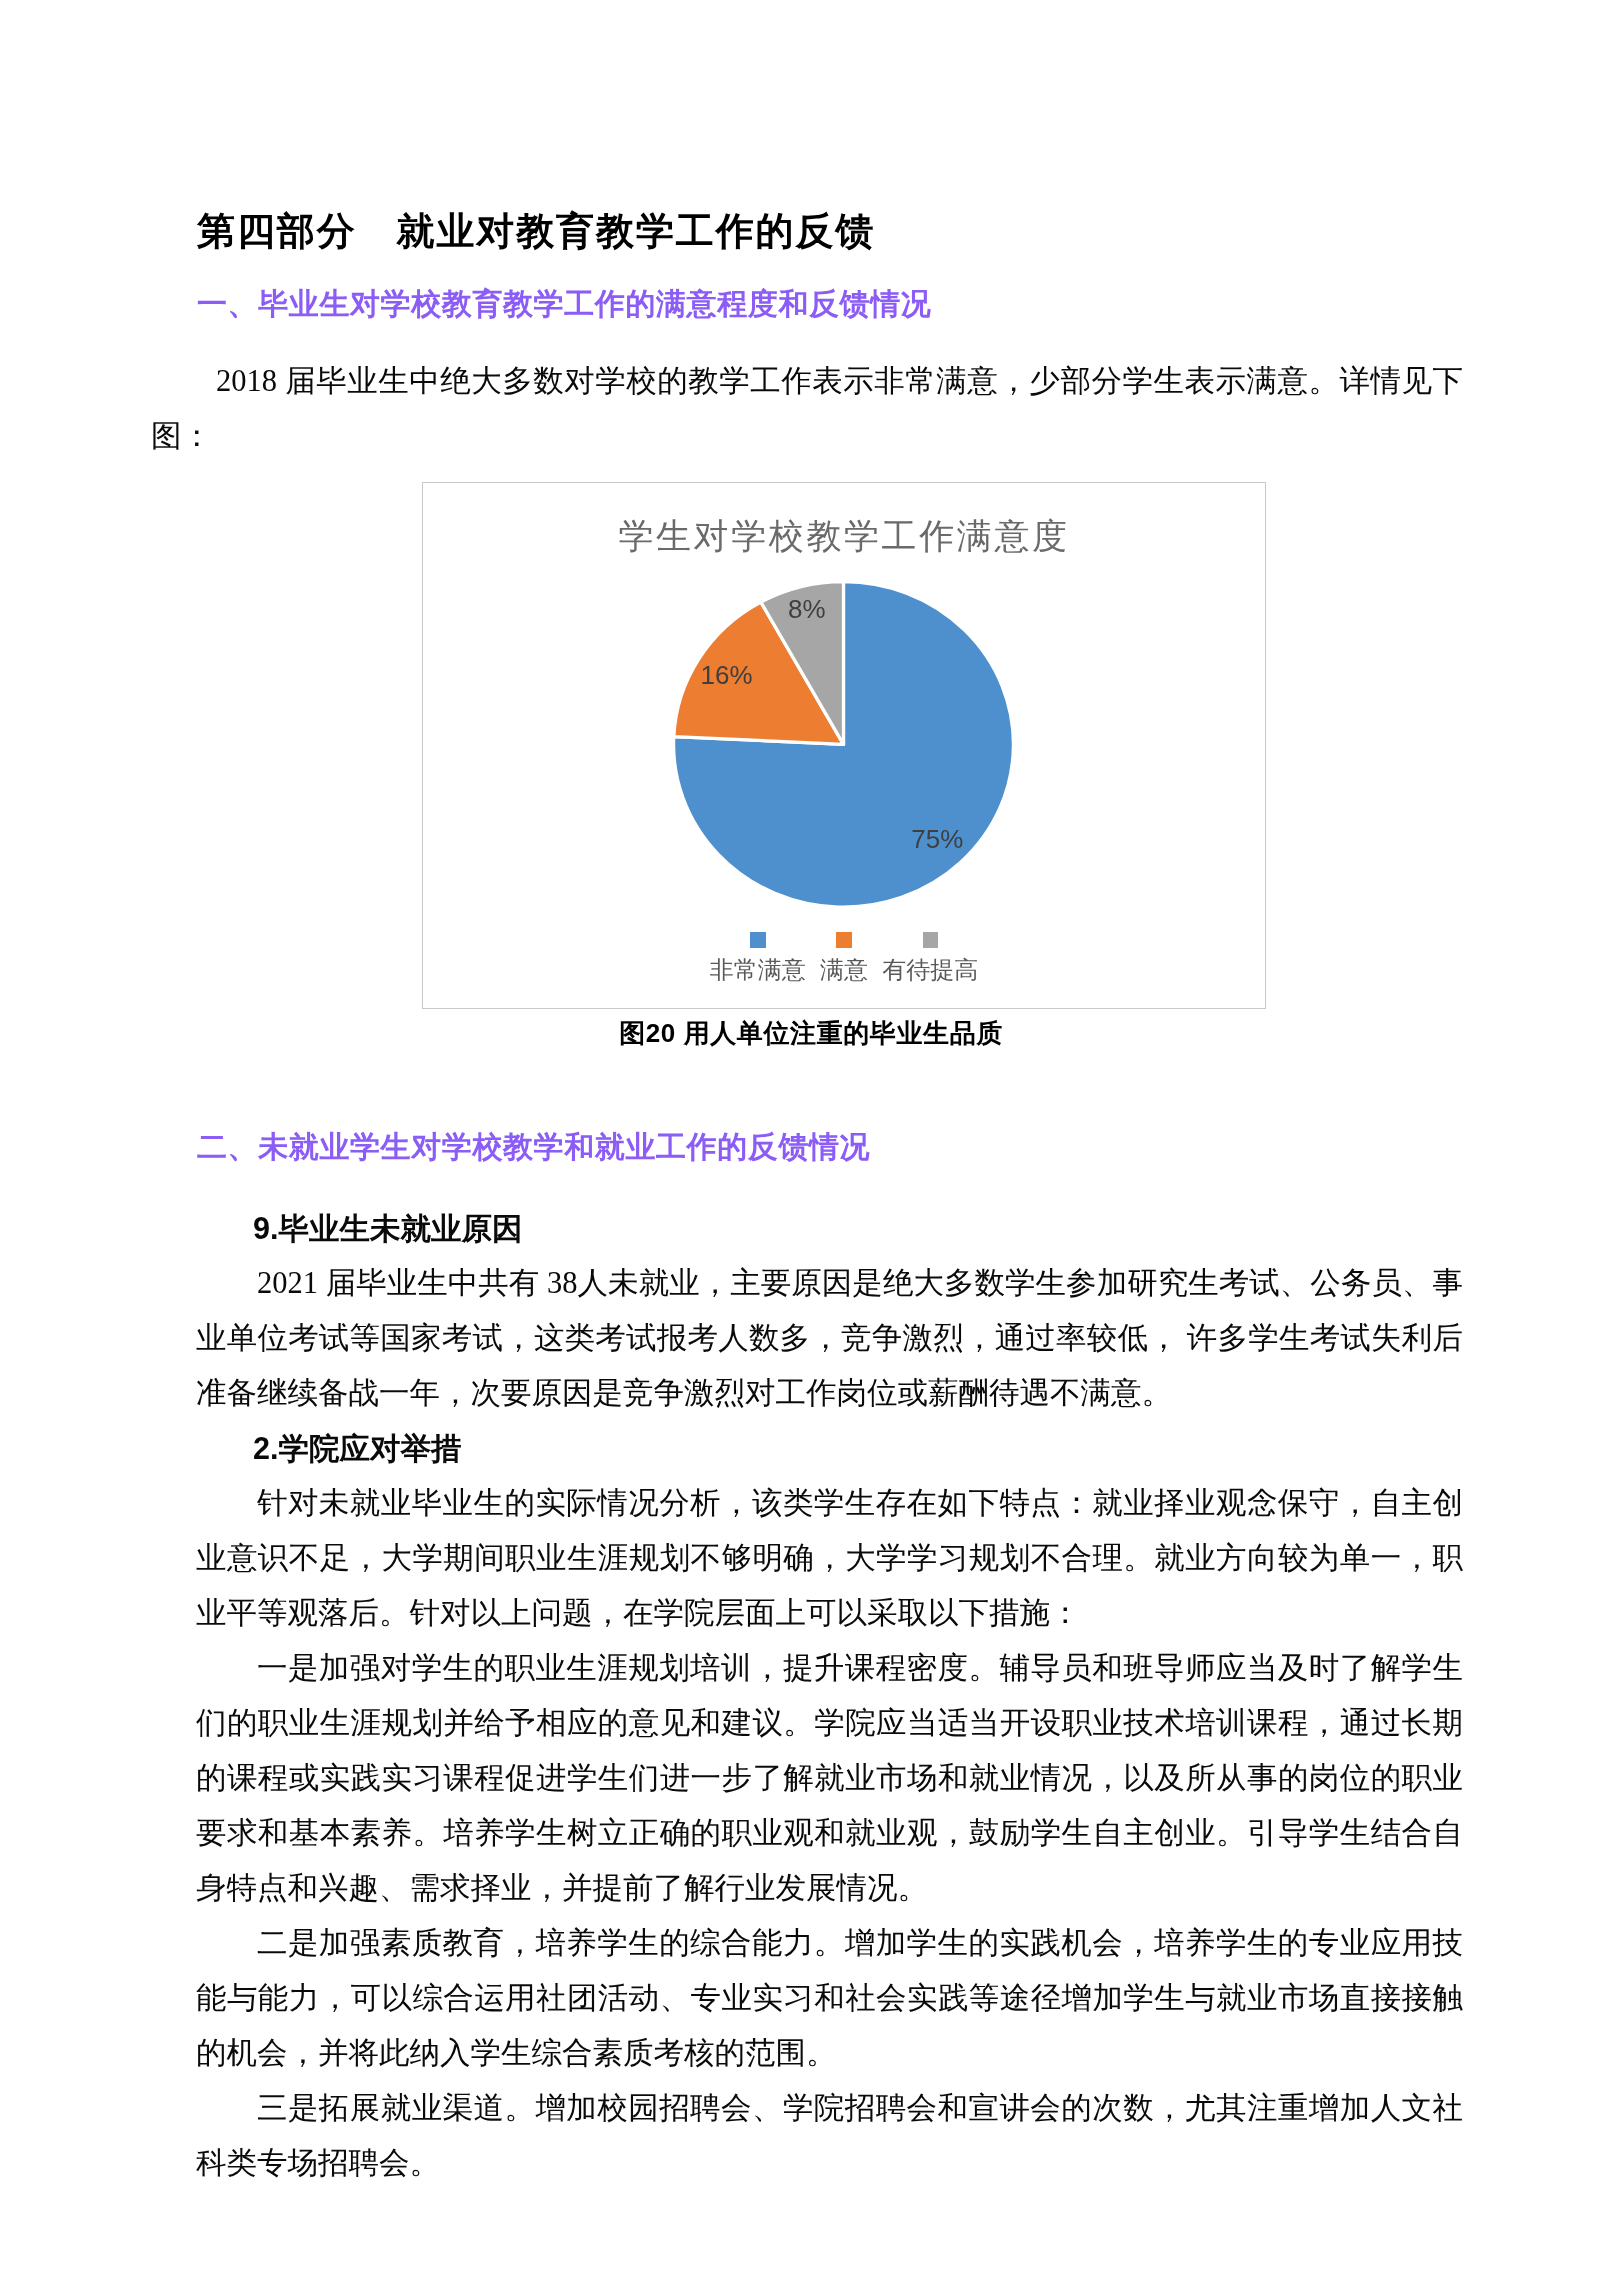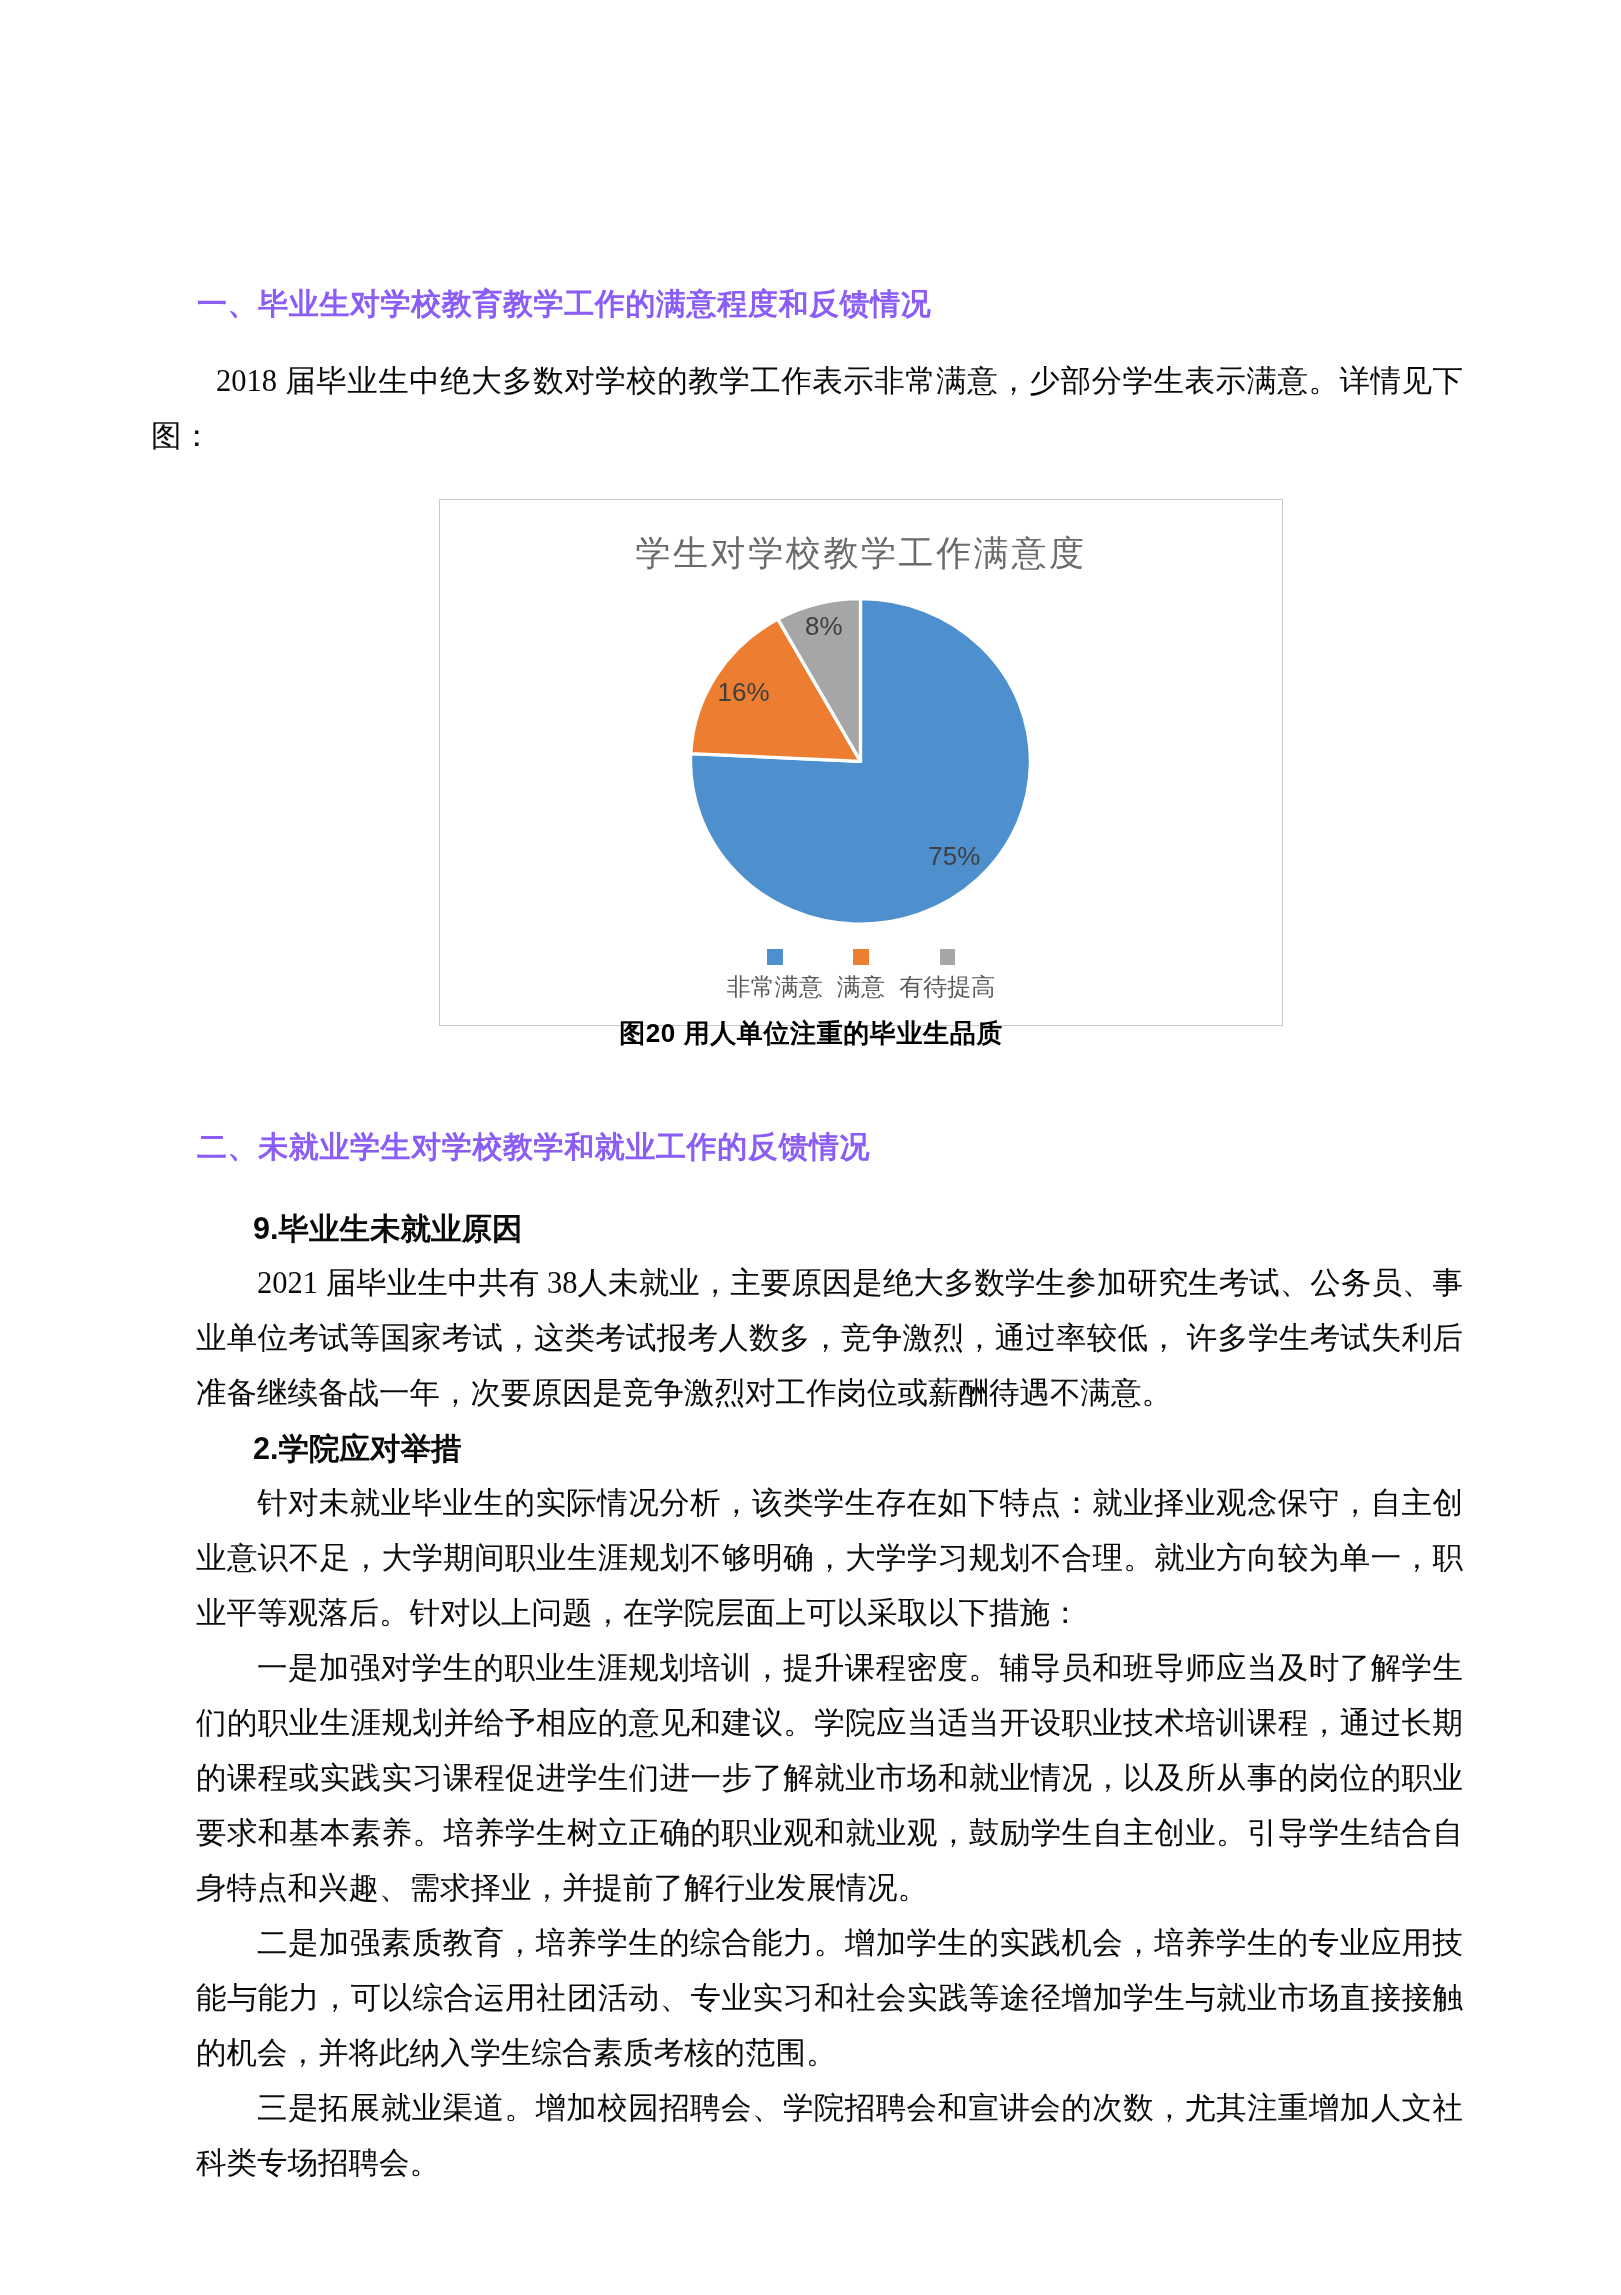--- a/index.html
+++ b/index.html
@@ -68,26 +68,27 @@
   .page-number{
     position:absolute;left:0;top:2263px;width:1622px;
     text-align:center;font-size:23.4px;color:#111;
   }
 </style>
 </head>
 <body>
 
 <div class="page">
 
+  <div class="doc-title">第四部分　就业对教育教学工作的反馈</div>
 
   <div class="sec-heading sec1">一、毕业生对学校教育教学工作的满意程度和反馈情况</div>
 
   <p class="intro">2018 届毕业生中绝大多数对学校的教学工作表示非常满意，少部分学生表示满意。详情见下图：</p>
 
-  <figure class="chart-box" style="margin:17px;">
+  <figure class="chart-box" style="margin:0;">
     <div class="chart-title">学生对学校教学工作满意度</div>
     <svg class="pie-svg" id="pie-svg" viewBox="0 0 1296 808">
         <path d="M 648 403 L 648 152 A 262 251 0 1 1 386.2967571340519 391.0569391282407 Z" fill="#4e90cd" stroke="#ffffff" stroke-width="5" stroke-linejoin="round"></path>
         <text x="792.6405608066507" y="548.3257948514981" text-anchor="middle" dominant-baseline="central" fill="#3f3f3f" font-size="40" font-family="&quot;Liberation Sans&quot;,&quot;DejaVu Sans&quot;,sans-serif">75%</text>
         <path d="M 648 403 L 386.2967571340519 391.0569391282407 A 262 251 0 0 1 520.6164551416774 183.6638063554839 Z" fill="#ed7d31" stroke="#ffffff" stroke-width="5" stroke-linejoin="round"></path>
         <text x="467.6712692561141" y="295.8097901801086" text-anchor="middle" dominant-baseline="central" fill="#3f3f3f" font-size="40" font-family="&quot;Liberation Sans&quot;,&quot;DejaVu Sans&quot;,sans-serif">16%</text>
         <path d="M 648 403 L 520.6164551416774 183.6638063554839 A 262 251 0 0 1 647.9999999999999 152 Z" fill="#a6a6a6" stroke="#ffffff" stroke-width="5" stroke-linejoin="round"></path>
         <text x="591.4113355283594" y="194.05859331658252" text-anchor="middle" dominant-baseline="central" fill="#3f3f3f" font-size="40" font-family="&quot;Liberation Sans&quot;,&quot;DejaVu Sans&quot;,sans-serif">8%</text>
       </svg>
     <div class="legend" id="chart-legend">

